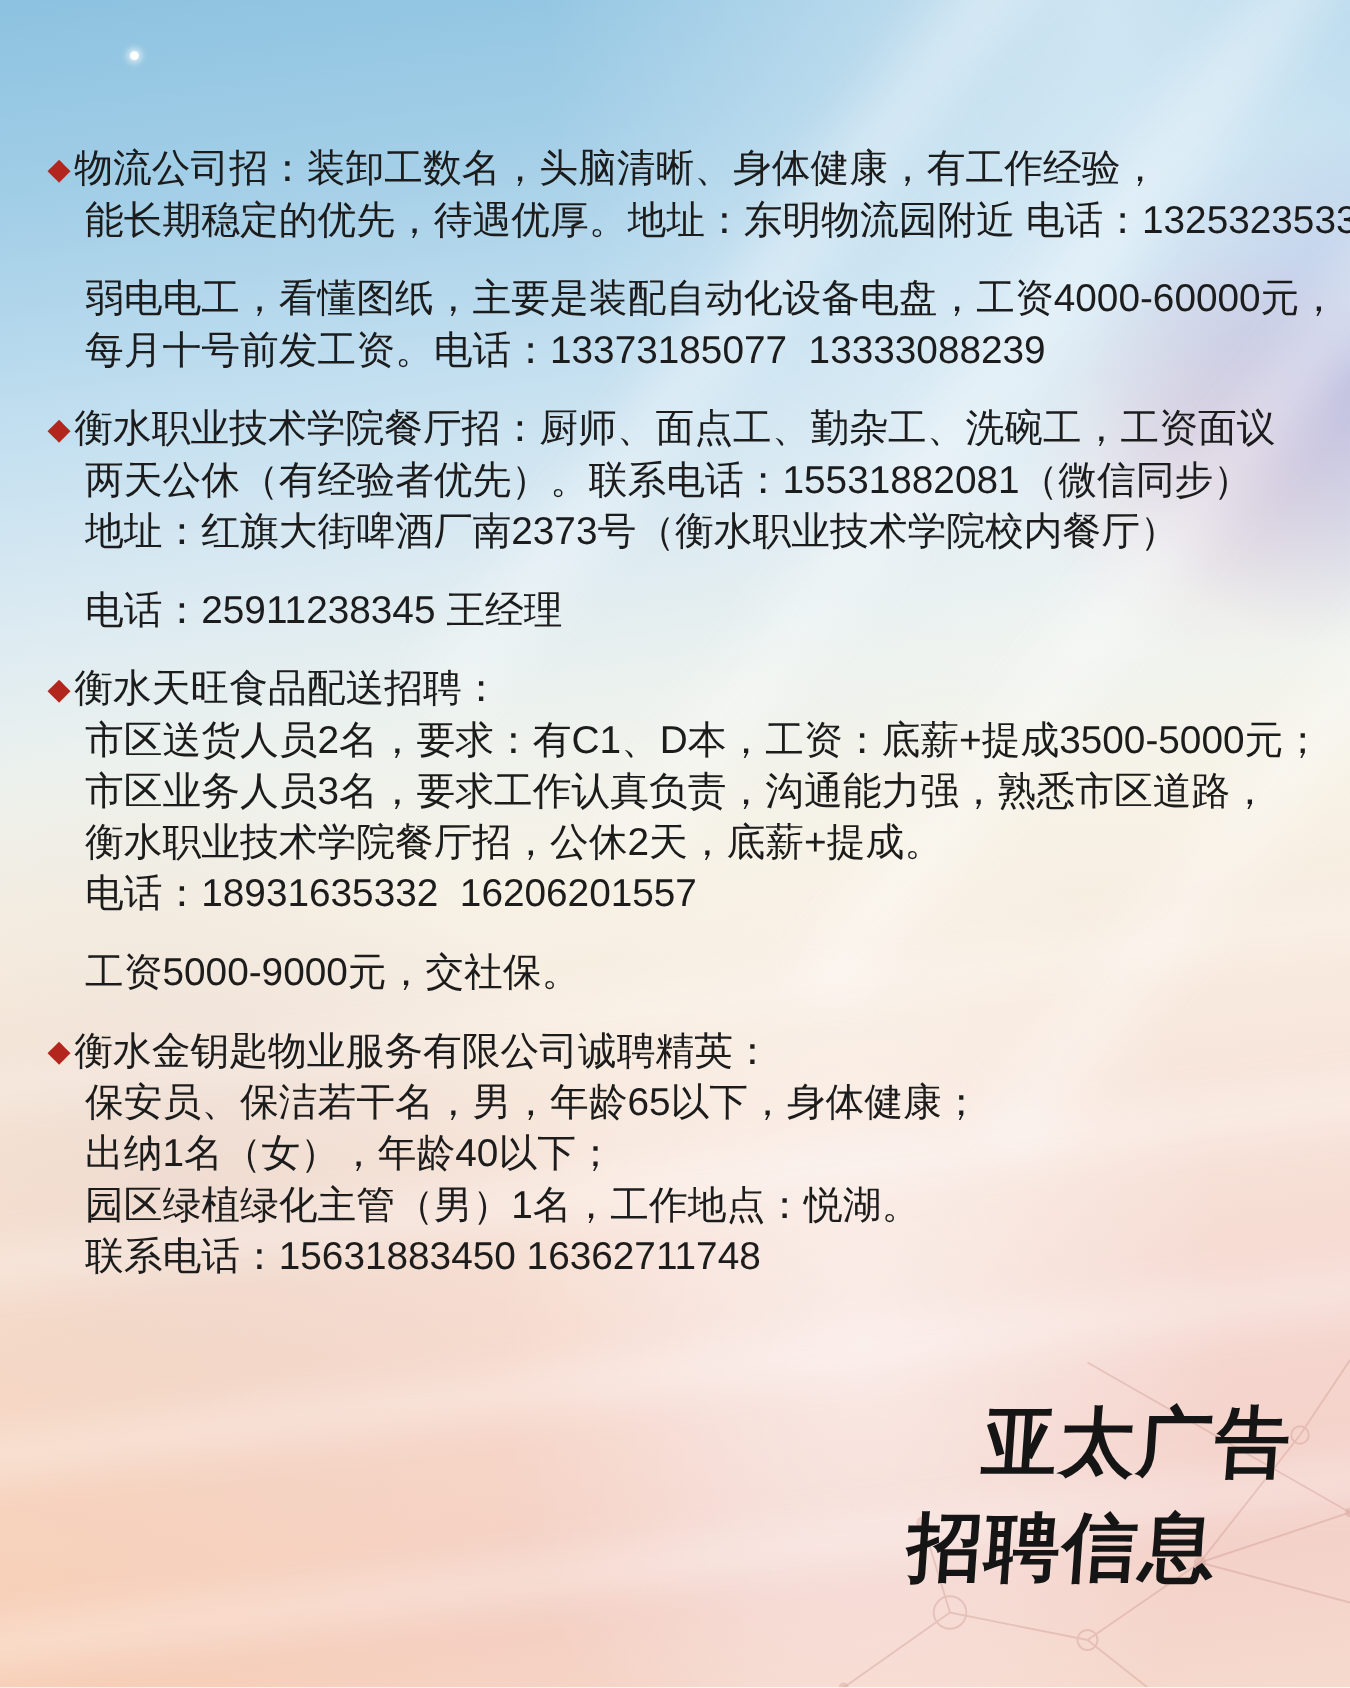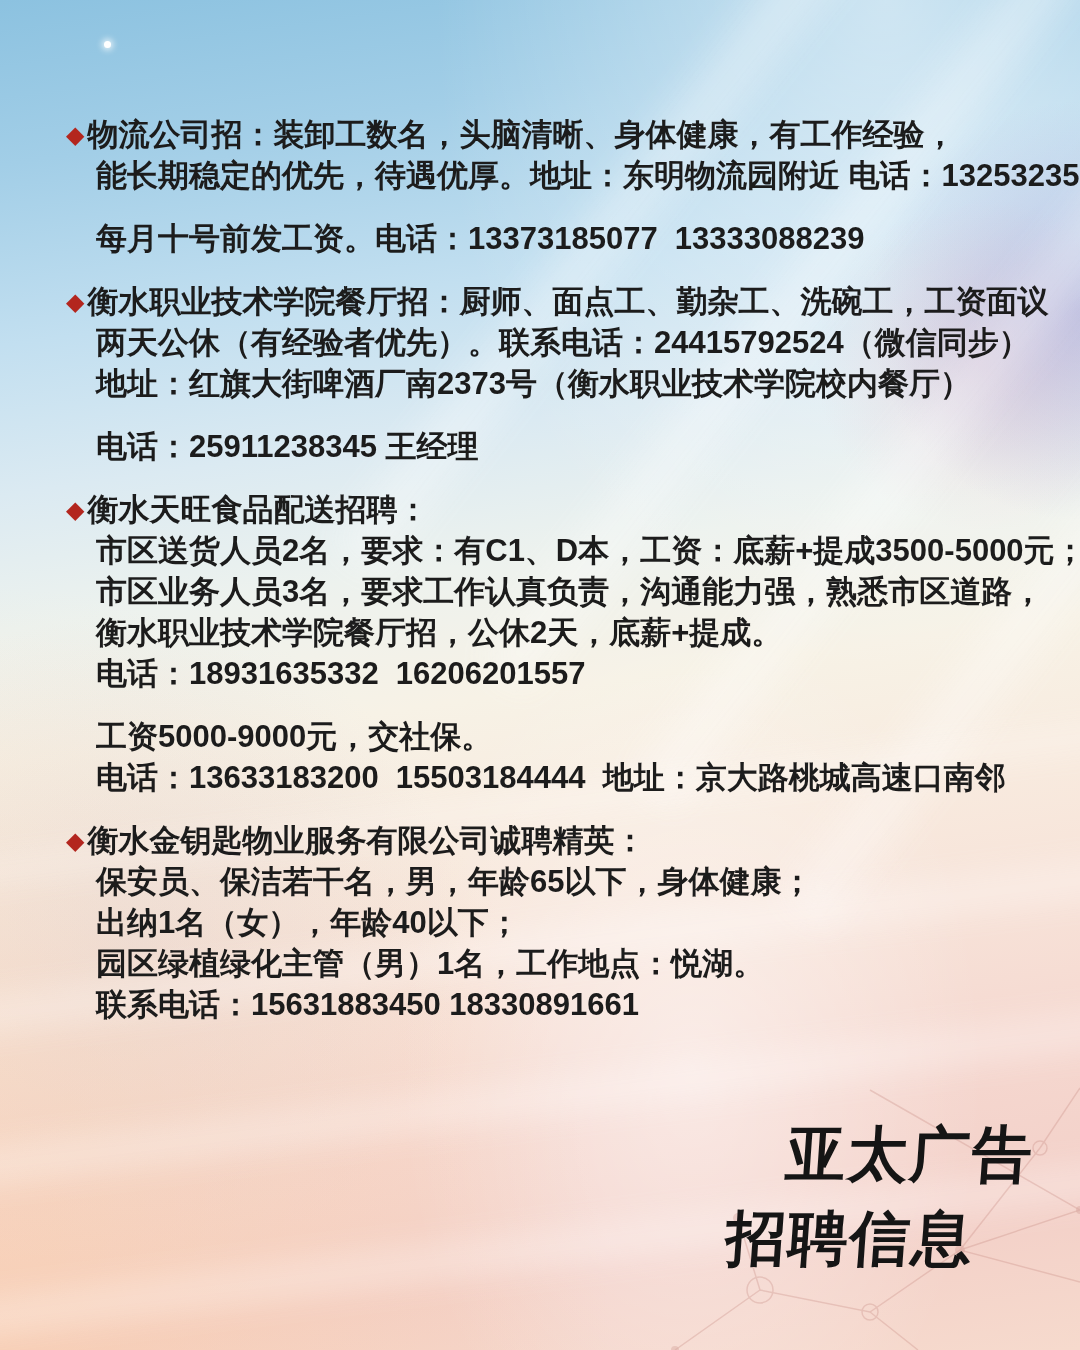--- a/index.html
+++ b/index.html
@@ -43,23 +43,22 @@
     box-shadow:0 0 6px 2px rgba(255,255,255,0.8);
   }
   .network{position:absolute; right:0; bottom:0; opacity:.55;}
   .ads{
     position:absolute; left:38px; top:114px; right:10px;
     color:#1c1c1c;
   }
   .ad{margin:0 0 22px 0;}
   .line{
     height:41px; line-height:41px;
-    font-size:31px; font-weight:bold;
+    font-size:31px; font-weight:normal;
     white-space:pre;
-    margin-left:28px;
   }
   .line.cont{padding-left:30px;}
   .bullet{
     color:#b3261e; font-size:24px;
     margin-right:3px; vertical-align:2px;
   }
   .brand{
     position:absolute; color:#151515;
     font-family:"DejaVu Serif","Liberation Serif",serif;
     font-weight:bold; font-size:60px; line-height:64px;
@@ -98,46 +97,46 @@
       <circle cx="460" cy="160" r="4"></circle>
     </g>
   </svg>
 
   <div class="ads">
       <div class="ad">
         <div class="line first"><span class="bullet">◆</span><span>物流公司招：装卸工数名，头脑清晰、身体健康，有工作经验，</span></div>
         <div class="line cont"><span>能长期稳定的优先，待遇优厚。地址：东明物流园附近 电话：13253235333</span></div>
       </div>
       <div class="ad">
+        <div class="line cont"><span>弱电电工，看懂图纸，主要是装配自动化设备电盘，工资4000-60000元，</span></div>
         <div class="line cont"><span>每月十号前发工资。电话：13373185077  13333088239</span></div>
       </div>
       <div class="ad">
         <div class="line first"><span class="bullet">◆</span><span>衡水职业技术学院餐厅招：厨师、面点工、勤杂工、洗碗工，工资面议</span></div>
-        <div class="line cont"><span>两天公休（有经验者优先）。联系电话：24415792524（微信同步）</span></div>
+        <div class="line cont"><span>两天公休（有经验者优先）。联系电话：15531882081（微信同步）</span></div>
         <div class="line cont"><span>地址：红旗大街啤酒厂南2373号（衡水职业技术学院校内餐厅）</span></div>
       </div>
       <div class="ad">
         <div class="line cont"><span>电话：25911238345 王经理</span></div>
       </div>
       <div class="ad">
         <div class="line first"><span class="bullet">◆</span><span>衡水天旺食品配送招聘：</span></div>
         <div class="line cont"><span>市区送货人员2名，要求：有C1、D本，工资：底薪+提成3500-5000元；</span></div>
         <div class="line cont"><span>市区业务人员3名，要求工作认真负责，沟通能力强，熟悉市区道路，</span></div>
         <div class="line cont"><span>衡水职业技术学院餐厅招，公休2天，底薪+提成。</span></div>
         <div class="line cont"><span>电话：18931635332  16206201557</span></div>
       </div>
       <div class="ad">
         <div class="line cont"><span>工资5000-9000元，交社保。</span></div>
-        <div class="line cont"><span>电话：13633183200  15503184444  地址：京大路桃城高速口南邻</span></div>
       </div>
       <div class="ad">
         <div class="line first"><span class="bullet">◆</span><span>衡水金钥匙物业服务有限公司诚聘精英：</span></div>
         <div class="line cont"><span>保安员、保洁若干名，男，年龄65以下，身体健康；</span></div>
         <div class="line cont"><span>出纳1名（女），年龄40以下；</span></div>
         <div class="line cont"><span>园区绿植绿化主管（男）1名，工作地点：悦湖。</span></div>
-        <div class="line cont"><span>联系电话：15631883450 18330891661</span></div>
+        <div class="line cont"><span>联系电话：15631883450 16362711748</span></div>
       </div>
     </div>
 
   <div class="brand brand-1">亚太广告</div>
   <div class="brand brand-2">招聘信息</div>
 
 </div>
 
 </body></html>

